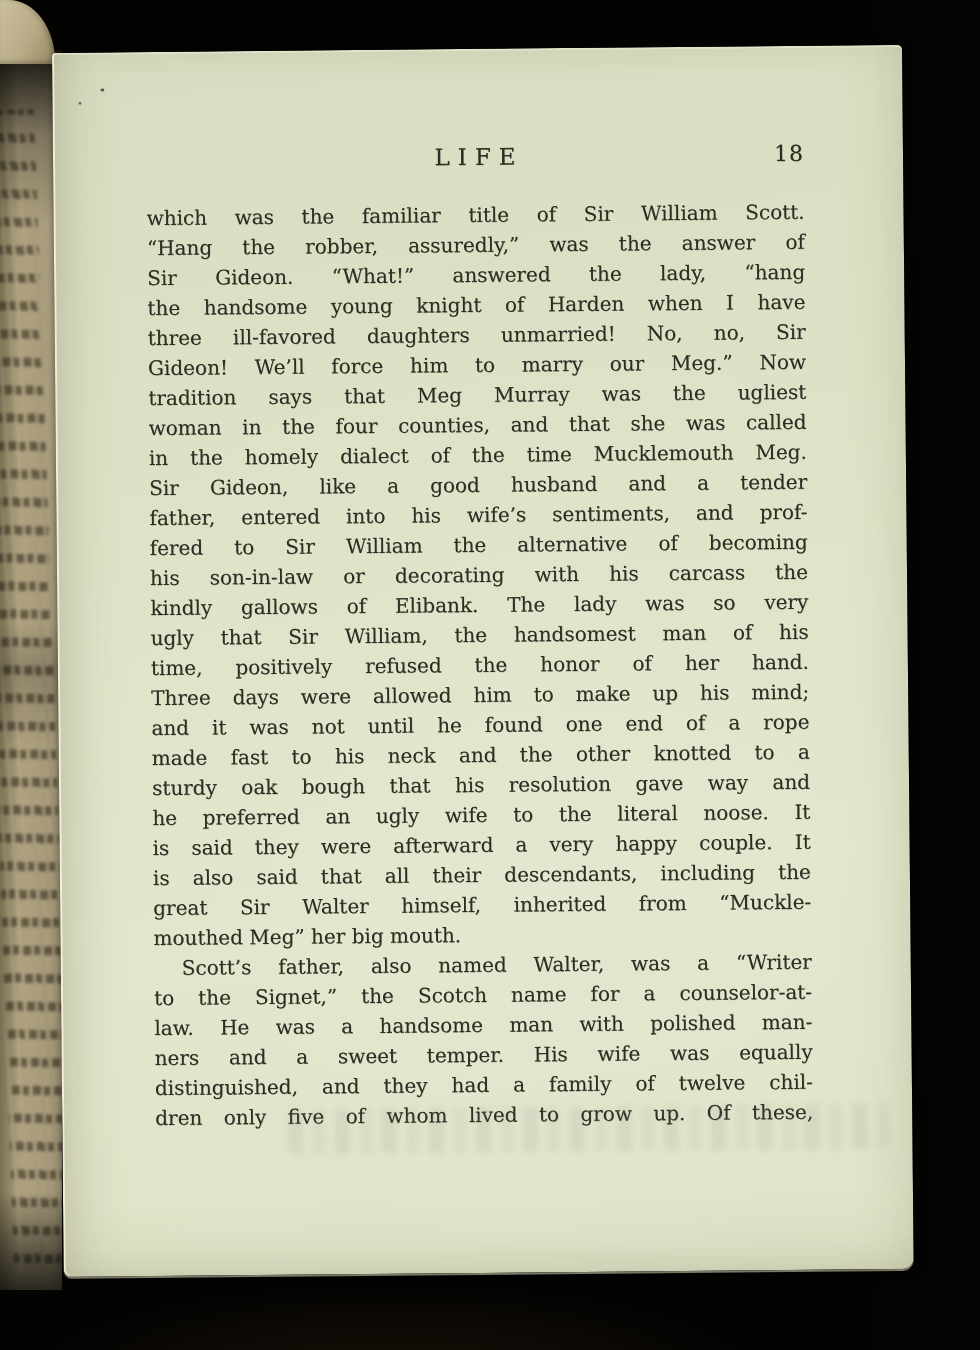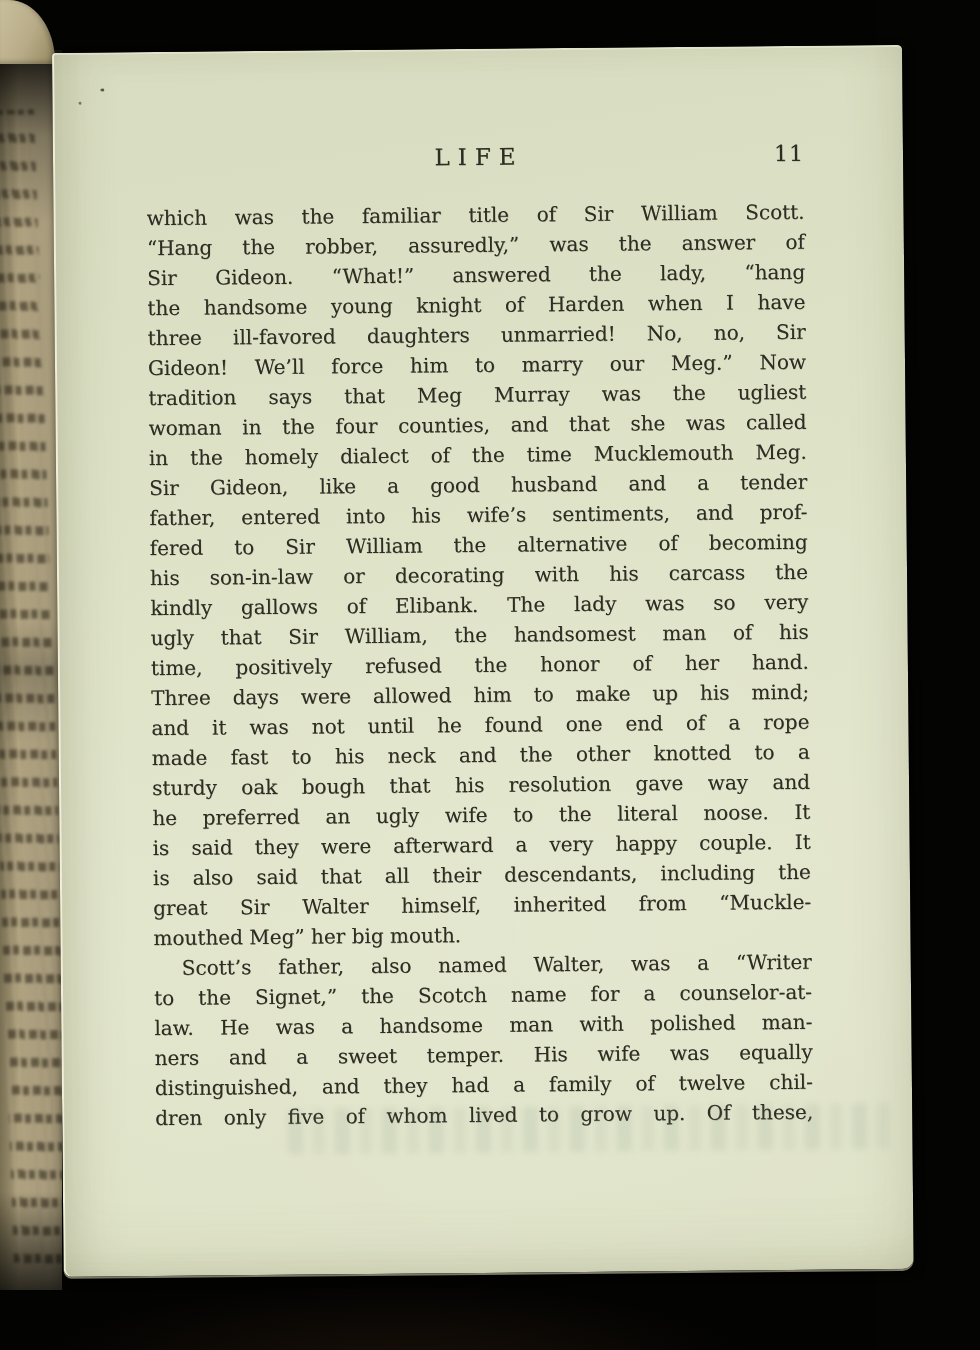--- a/index.html
+++ b/index.html
@@ -167,21 +167,21 @@
   </div>
 
   <div class="page-curl"></div>
 
   <div class="page">
     <div class="dust-speck speck-a"></div>
     <div class="dust-speck speck-b"></div>
 
     <div class="page-header">
       <span class="running-title">LIFE</span>
-      <span class="page-number">11</span>
+      <span class="page-number">18</span>
     </div>
 
     <div class="text-block">
       <div class="line">which was the familiar title of Sir William Scott.</div>
       <div class="line">“Hang the robber, assuredly,” was the answer of</div>
       <div class="line">Sir Gideon. “What!” answered the lady, “hang</div>
       <div class="line">the handsome young knight of Harden when I have</div>
       <div class="line">three ill-favored daughters unmarried! No, no, Sir</div>
       <div class="line">Gideon! We’ll force him to marry our Meg.” Now</div>
       <div class="line">tradition says that Meg Murray was the ugliest</div>

